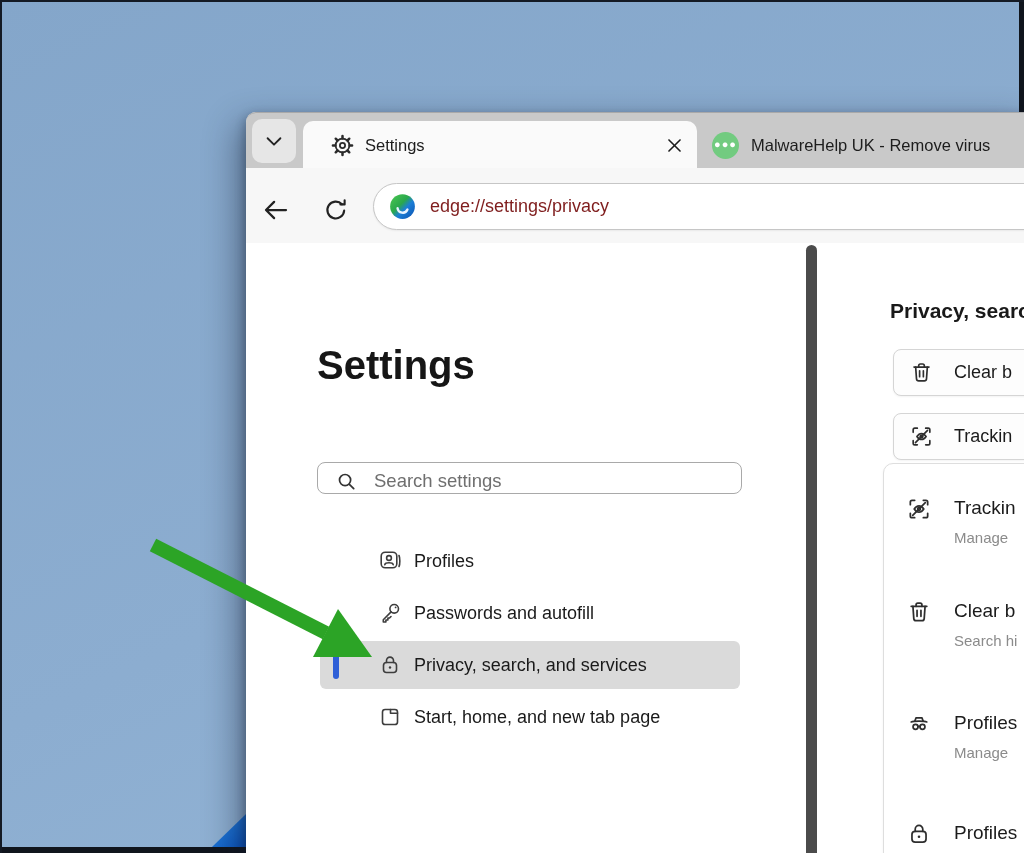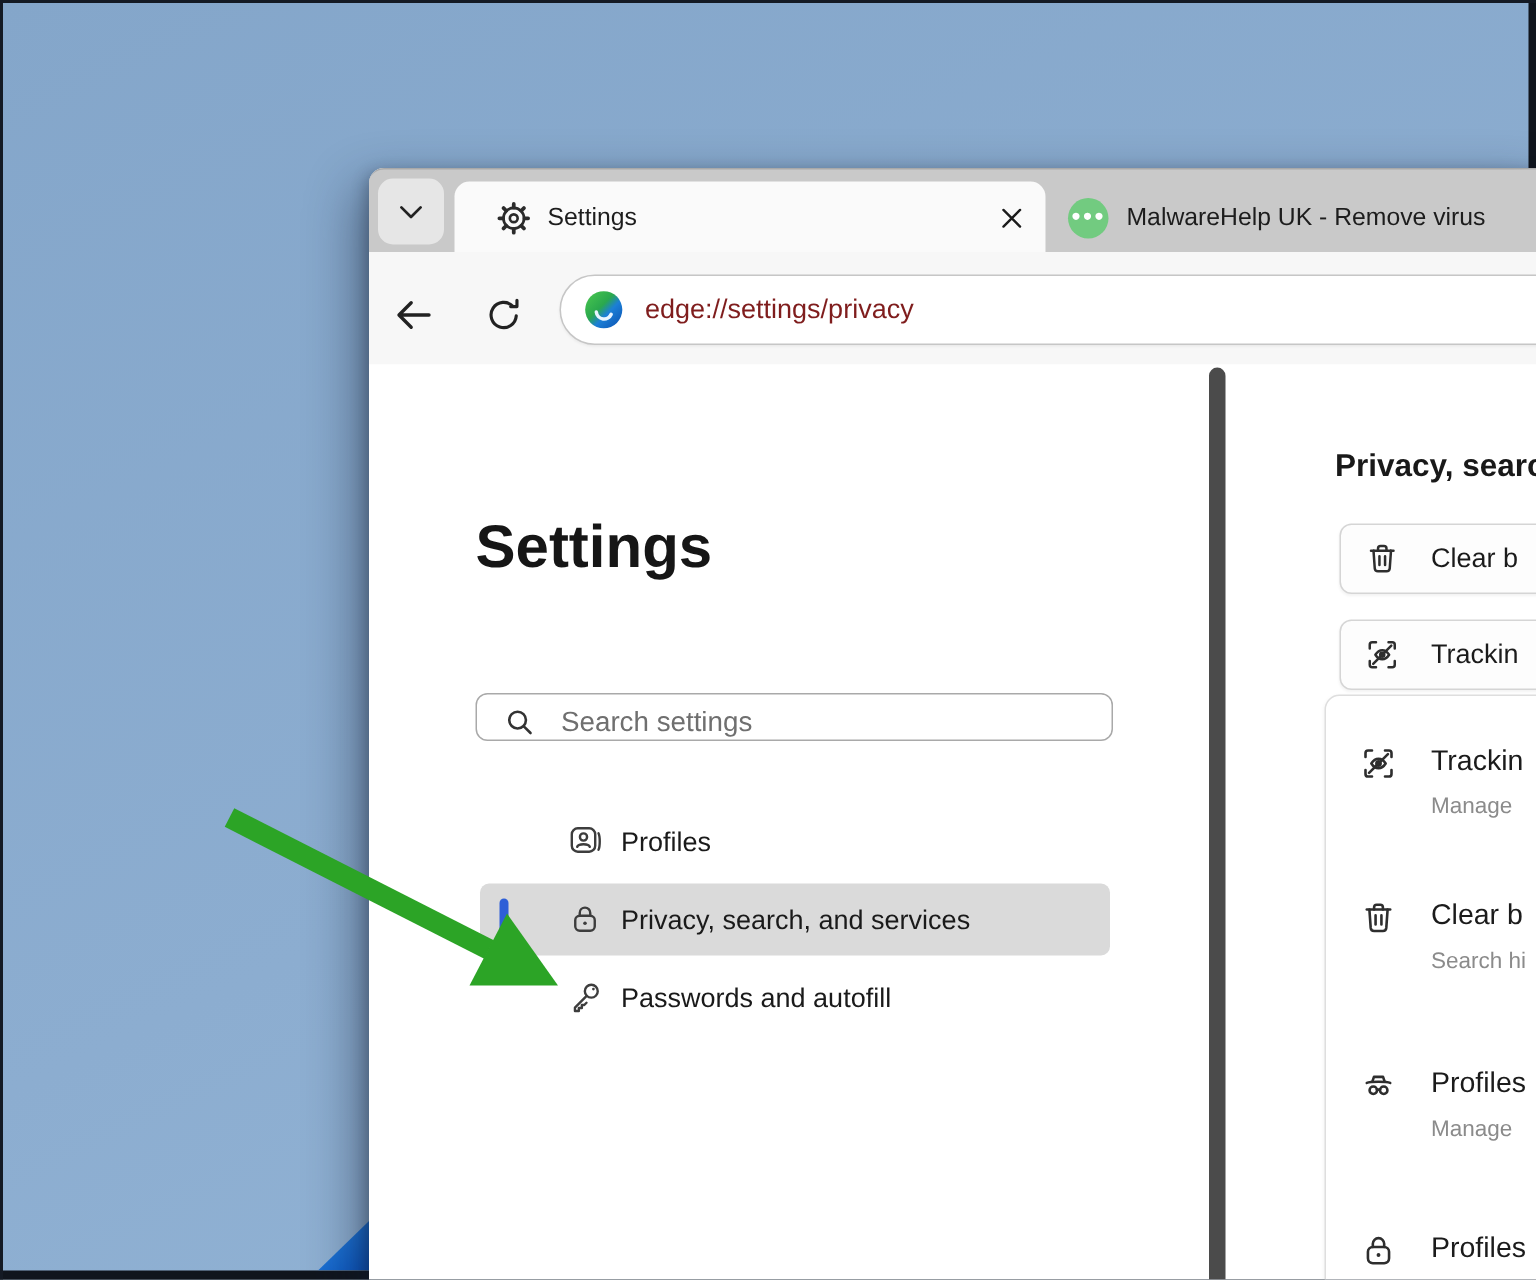--- a/index.html
+++ b/index.html
@@ -163,45 +163,54 @@
             <svg class="icon" width="24" height="24" viewBox="0 0 24 24" fill="none" stroke="#3d3d3d" stroke-width="1.6" stroke-linecap="round" stroke-linejoin="round">
               <rect x="3.2" y="3.2" width="15.6" height="15.6" rx="4"></rect>
               <circle cx="11" cy="9" r="2.4"></circle>
               <path d="M6.8 15.6c.6-2.4 7.8-2.4 8.4 0"></path>
               <path d="M21 6.5c1.1 2 1.1 9 0 11"></path>
             </svg>
           </span>
           <span class="lbl">Profiles</span>
         </div>
 
+        <div class="nav-row">
+          <span class="ico">
+            <svg class="icon" width="24" height="24" viewBox="0 0 24 24" fill="none" stroke="#3d3d3d" stroke-width="1.6" stroke-linecap="round" stroke-linejoin="round">
+              <circle cx="16.2" cy="7.8" r="4.3"></circle>
+              <circle cx="17.6" cy="6.4" r="0.9" fill="#3d3d3d" stroke="none"></circle>
+              <path d="M13.1 10.9L5.3 18.7V21h2.6v-2h2v-2h1.6l1.5-1.5"></path>
+            </svg>
+          </span>
+          <span class="lbl">Passwords and autofill</span>
+        </div>
+
         <div class="nav-row selected">
           <span class="sel-indicator"></span>
           <span class="ico">
             <svg class="icon" width="24" height="24" viewBox="0 0 24 24" fill="none" stroke="#3d3d3d" stroke-width="1.6" stroke-linecap="round" stroke-linejoin="round">
               <rect x="5.5" y="9.5" width="13" height="10" rx="3"></rect>
               <path d="M8.5 9.5V7.6a3.5 3.5 0 0 1 7 0v1.9"></path>
               <circle cx="12" cy="14.5" r="1.2" fill="#3d3d3d" stroke="none"></circle>
             </svg>
           </span>
           <span class="lbl">Privacy, search, and services</span>
         </div>
 
+
+
         <div class="nav-row">
           <span class="ico">
             <svg class="icon" width="24" height="24" viewBox="0 0 24 24" fill="none" stroke="#3d3d3d" stroke-width="1.6" stroke-linecap="round" stroke-linejoin="round">
-              <circle cx="16.2" cy="7.8" r="4.3"></circle>
-              <circle cx="17.6" cy="6.4" r="0.9" fill="#3d3d3d" stroke="none"></circle>
-              <path d="M13.1 10.9L5.3 18.7V21h2.6v-2h2v-2h1.6l1.5-1.5"></path>
-            </svg>
-          </span>
-          <span class="lbl">Passwords and autofill</span>
-        </div>
-
-
-
+              <rect x="4.5" y="4.5" width="15" height="15" rx="2.6"></rect>
+              <path d="M12.5 4.5v3.7h7"></path>
+            </svg>
+          </span>
+          <span class="lbl">Start, home, and new tab page</span>
+        </div>
 
       </div>
 
       <div class="scrollbar"></div>
 
       <div class="rp-heading">Privacy, searc</div>
 
       <div class="rp-btn" style="top:106px;">
         <span class="ico">
           <svg class="icon" width="25" height="25" viewBox="0 0 24 24" fill="none" stroke="#2e2e2e" stroke-width="1.6" stroke-linecap="round" stroke-linejoin="round">

